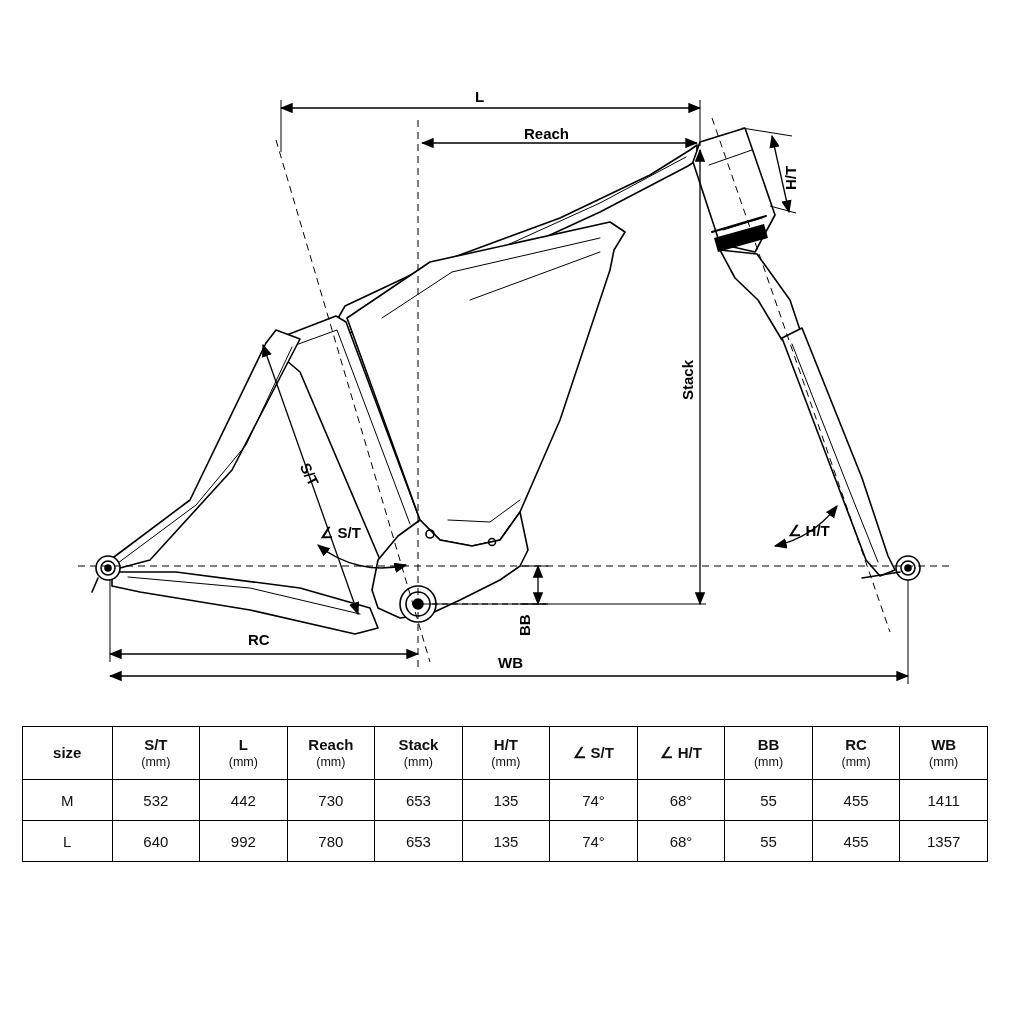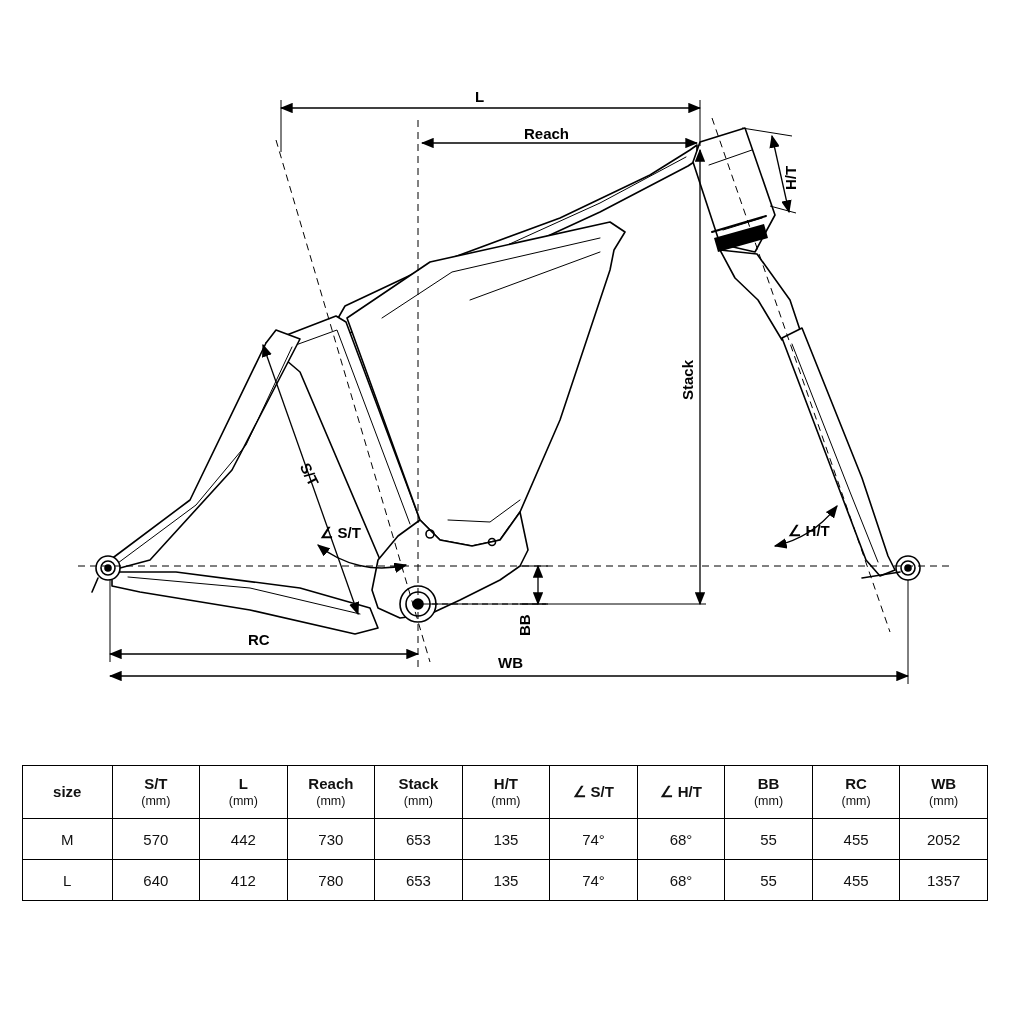--- a/index.html
+++ b/index.html
@@ -7,21 +7,21 @@
   #root{position:relative;width:1011px;height:1011px;}
 
   
   #diagram{position:absolute;left:0;top:0;width:1011px;height:740px;}
   #diagram svg{display:block;}
 
   .dimlabel{position:absolute;font-size:15px;font-weight:bold;color:#000;white-space:nowrap;}
   .vert{transform:rotate(-90deg);transform-origin:left top;}
 
   
-  #spec-table{position:absolute;left:22px;top:765px;width:966px;border-collapse:collapse;}
+  #spec-table{position:absolute;left:22px;top:726px;width:966px;border-collapse:collapse;}
   #spec-table th,#spec-table td{
     border:1px solid #000;
     text-align:center;
     vertical-align:middle;
     font-size:15px;
     padding:2px 2px;
     background:#fff;
   }
   #spec-table thead th{height:48px;font-weight:bold;line-height:1.12;}
   #spec-table thead th .unit{font-weight:normal;font-size:12.5px;display:block;margin-top:1px;}
@@ -196,35 +196,35 @@
         </th>
         <th class="col-std">
           <span>WB</span>
           <span class="unit">(mm)</span>
         </th>
       </tr>
     </thead>
     <tbody>
       <tr>
         <td class="sizecell">M</td>
-        <td>570</td>
+        <td>532</td>
         <td>442</td>
         <td>730</td>
         <td>653</td>
         <td>135</td>
         <td>74°</td>
         <td>68°</td>
         <td>55</td>
         <td>455</td>
-        <td>2052</td>
+        <td>1411</td>
       </tr>
       <tr>
         <td class="sizecell">L</td>
         <td>640</td>
-        <td>412</td>
+        <td>992</td>
         <td>780</td>
         <td>653</td>
         <td>135</td>
         <td>74°</td>
         <td>68°</td>
         <td>55</td>
         <td>455</td>
         <td>1357</td>
       </tr>
     </tbody>

